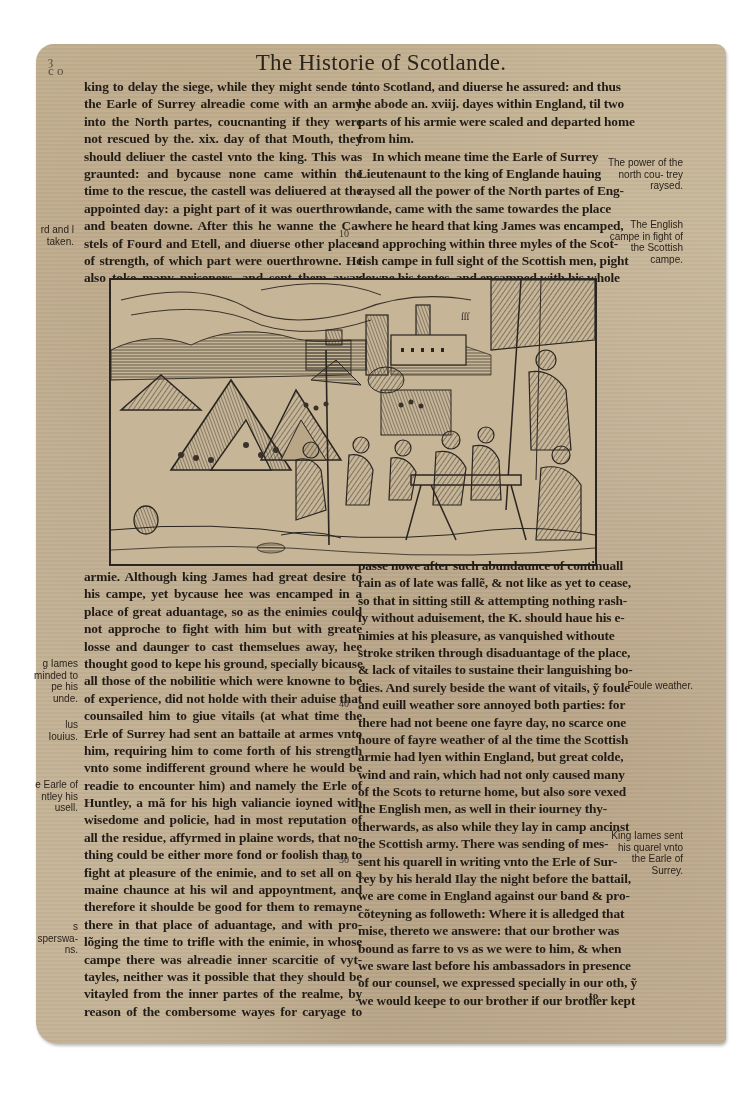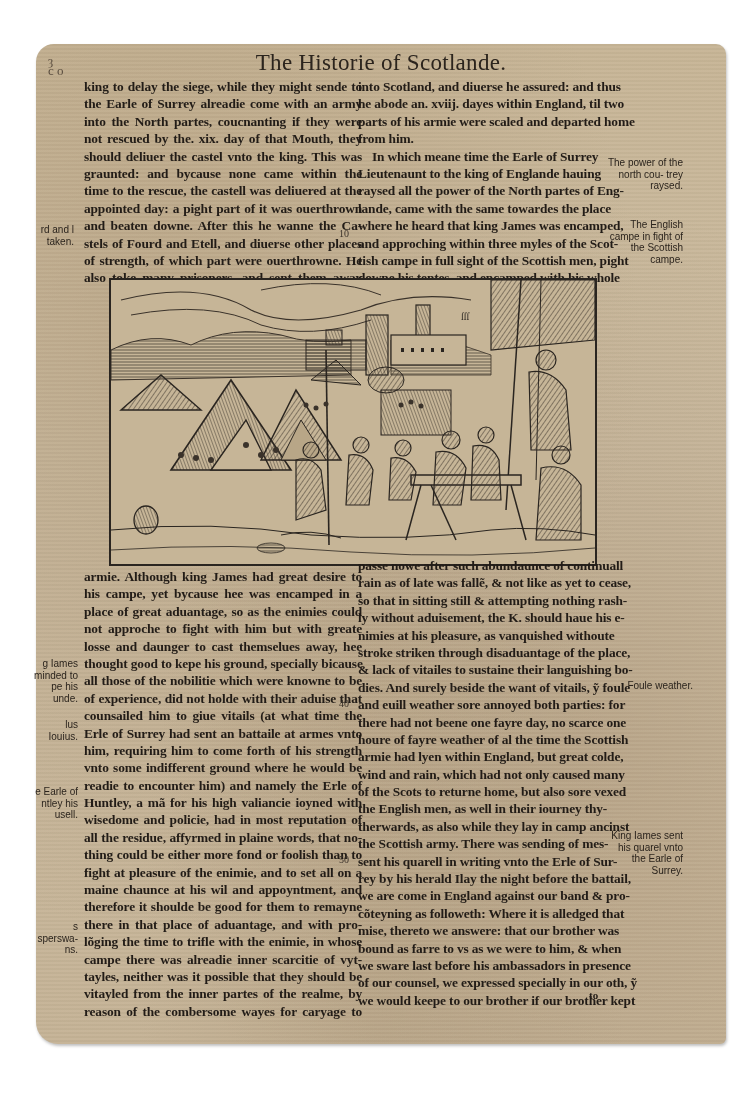--- a/index.html
+++ b/index.html
@@ -135,21 +135,21 @@
 
   <div class="margin-note" style="left:-2px; top:180px; width:40px; overflow:hidden;">
     <span>rd and l taken.</span>
   </div>
   <div class="margin-note" style="left:-2px; top:614px; width:44px; overflow:hidden;">
     <span>g Iames minded to pe his unde.</span>
   </div>
   <div class="margin-note" style="left:-2px; top:675px; width:44px; overflow:hidden;">
     <span>lus Iouius.</span>
   </div>
-  <div class="margin-note" style="left:-2px; top:735px; width:44px; overflow:hidden;margin-top:7px;">
+  <div class="margin-note" style="left:-2px; top:735px; width:44px; overflow:hidden;">
     <span>e Earle of ntley his usell.</span>
   </div>
   <div class="margin-note" style="left:-2px; top:877px; width:44px; overflow:hidden;">
     <span>s sperswa- ns.</span>
   </div>
 
   <div class="woodcut">
     <svg viewBox="0 0 484 284" preserveAspectRatio="none">
       <defs>
         <pattern id="hatch" width="4" height="4" patternUnits="userSpaceOnUse" patternTransform="rotate(35)">

